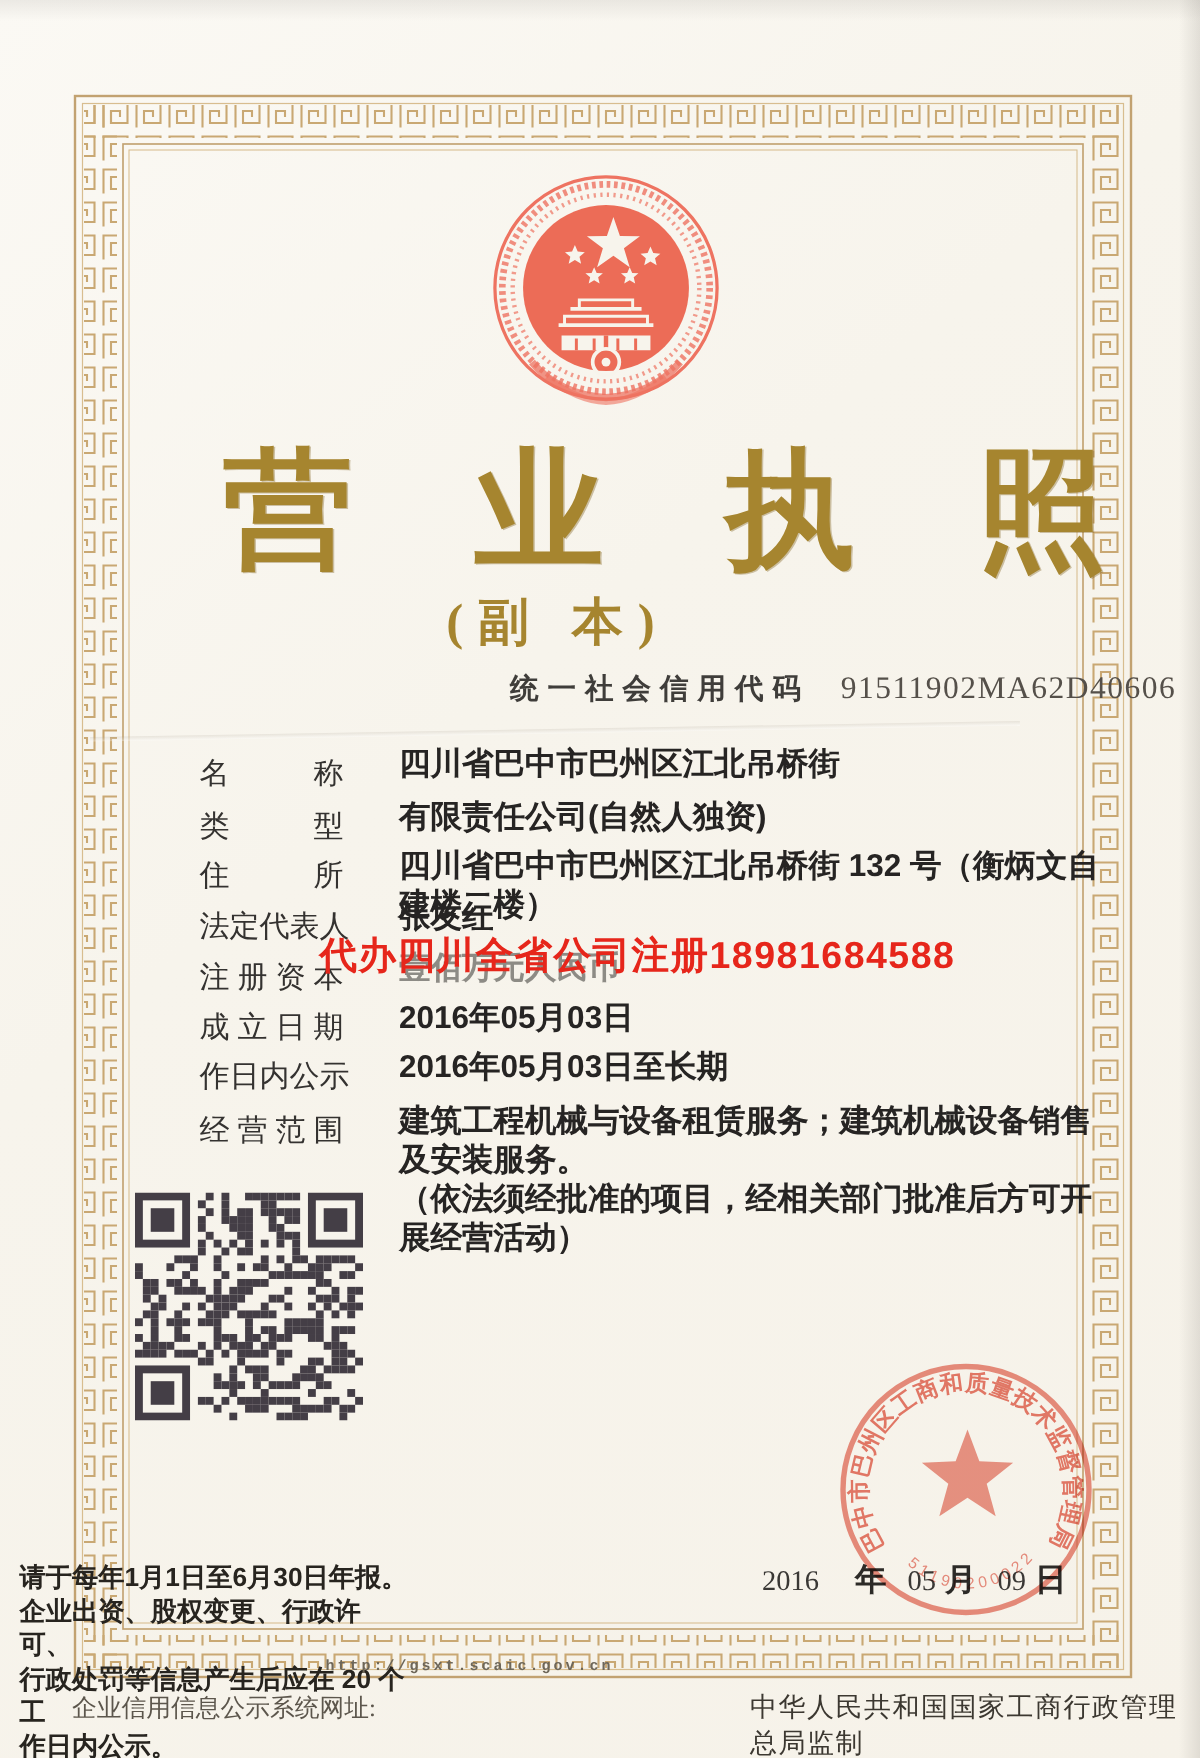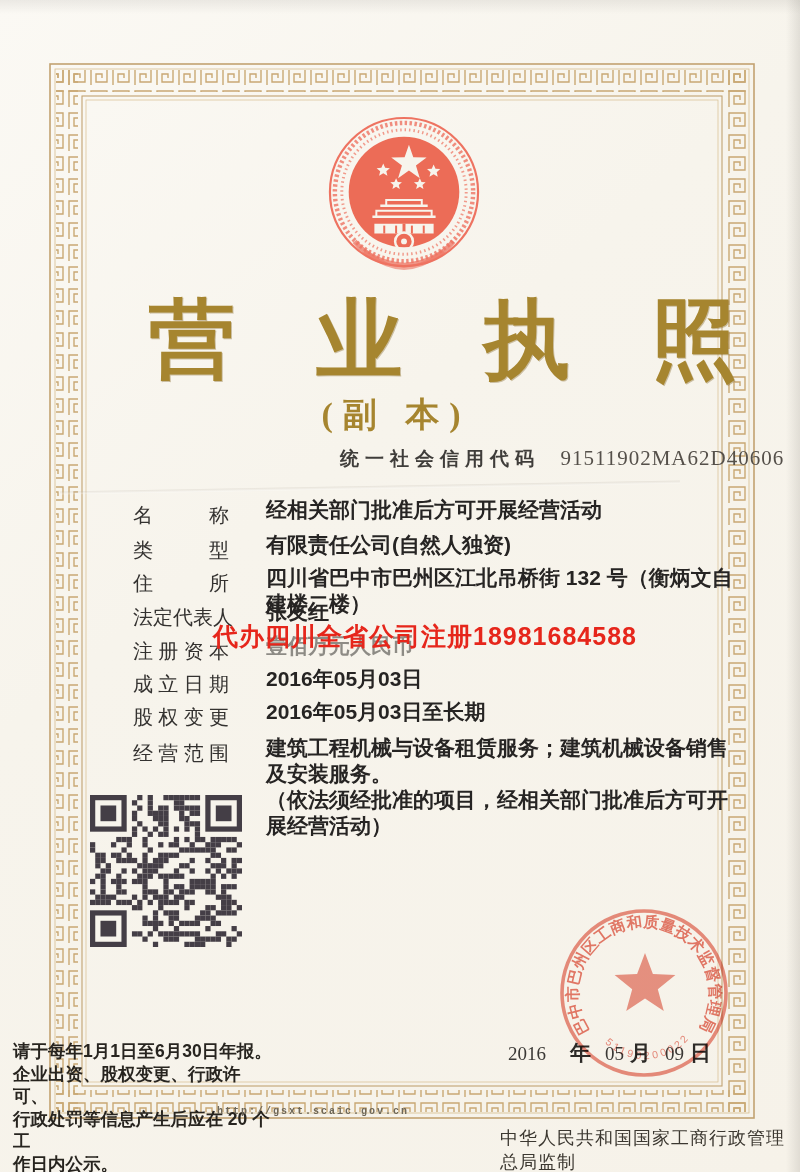--- a/index.html
+++ b/index.html
@@ -4,21 +4,21 @@
 <style>
   html,body{margin:0;padding:0;}
   body{width:800px;height:1172px;background:#fbfaf6;font-family:"Liberation Sans",sans-serif;overflow:hidden;}
   .page{position:relative;width:800px;height:1172px;background:linear-gradient(140deg,#fbf9f4 0%,#f7f4ec 40%,#f6f2e9 100%);}
   .scan-edge-right{position:absolute;right:0;top:0;width:14px;height:100%;background:linear-gradient(to right,rgba(0,0,0,0),rgba(90,85,80,.14));}
   .scan-edge-top{position:absolute;left:0;top:0;width:100%;height:14px;background:linear-gradient(to bottom,rgba(120,115,110,.12),rgba(0,0,0,0));}
   .crease{position:absolute;left:60px;top:486px;width:620px;height:3px;background:linear-gradient(to bottom,rgba(160,150,135,.18),rgba(255,255,255,.35));transform:rotate(-1deg);}
   .border-frame{position:absolute;left:0;top:0;}
   .emblem{position:absolute;left:325px;top:114px;width:158px;height:160px;}
   .cert-title{position:absolute;left:0;top:282px;width:800px;text-align:center;font-size:86px;font-weight:bold;color:#a6852f;letter-spacing:30px;text-indent:30px;font-family:"Liberation Serif",serif;text-shadow:1px 1px 0 rgba(120,90,20,.35);padding-left:43px;}
-  .cert-subtitle{position:absolute;left:0;top:392px;width:744px;text-align:center;font-size:34px;color:#a6852f;letter-spacing:10px;font-family:"Liberation Serif",serif;font-weight:600;padding-left:24px;}
+  .cert-subtitle{position:absolute;left:0;top:392px;width:744px;text-align:center;font-size:34px;color:#a6852f;letter-spacing:10px;font-family:"Liberation Serif",serif;font-weight:600;}
   .credit-line{position:absolute;left:340px;top:446px;white-space:nowrap;}
   .credit-label{font-size:19px;color:#3f3d3a;letter-spacing:6px;font-weight:600;}
   .credit-code{font-size:21px;color:#55504a;font-family:"Liberation Serif",serif;letter-spacing:1px;margin-left:16px;}
   .row{position:absolute;left:133px;white-space:nowrap;}
   .flabel{display:inline-block;vertical-align:top;width:96px;font-size:20px;color:#343230;text-align:justify;text-align-last:justify;font-family:"Liberation Serif",serif;}
   .fvalue{display:inline-block;vertical-align:top;margin-left:37px;font-size:21px;color:#262423;font-weight:600;position:relative;top:-5px;max-width:480px;white-space:normal;line-height:26px;}
   .fvalue.obscured{color:rgba(55,52,50,.55);}
   .scope2{display:block;font-weight:600;}
   .watermark{position:absolute;left:213px;top:620px;font-size:25px;font-weight:bold;color:#e6261b;white-space:nowrap;letter-spacing:1px;z-index:5;}
   .qr{position:absolute;left:90px;top:795px;width:152px;height:152px;}
@@ -98,39 +98,39 @@
 
   <div class="cert-title">营 业 执 照</div>
   <div class="cert-subtitle">(副  本)</div>
 
   <div class="credit-line">
     <span class="credit-label">统一社会信用代码</span>
     <span class="credit-code">91511902MA62D40606</span>
   </div>
 
   <div class="row" style="top:502px">
-    <span class="flabel">名称</span><span class="fvalue">经相关部门批准后方可开展经营活动</span>
+    <span class="flabel">名称</span><span class="fvalue">四川省巴中市巴州区江北吊桥街</span>
   </div>
   <div class="row" style="top:537px">
     <span class="flabel">类型</span><span class="fvalue">有限责任公司(自然人独资)</span>
   </div>
   <div class="row" style="top:570px">
     <span class="flabel">住所</span><span class="fvalue">四川省巴中市巴州区江北吊桥街 132 号（衡炳文自建楼二楼）</span>
   </div>
   <div class="row" style="top:604px">
     <span class="flabel">法定代表人</span><span class="fvalue">张友红</span>
   </div>
   <div class="row" style="top:638px">
     <span class="flabel">注册资本</span><span class="fvalue obscured">壹佰万元人民币</span>
   </div>
   <div class="row" style="top:671px">
     <span class="flabel">成立日期</span><span class="fvalue">2016年05月03日</span>
   </div>
   <div class="row" style="top:704px">
-    <span class="flabel">股权变更</span><span class="fvalue">2016年05月03日至长期</span>
+    <span class="flabel">作日内公示</span><span class="fvalue">2016年05月03日至长期</span>
   </div>
   <div class="row" style="top:740px">
     <span class="flabel">经营范围</span><span class="fvalue"><span>建筑工程机械与设备租赁服务；建筑机械设备销售及安装服务。</span><span class="scope2">（依法须经批准的项目，经相关部门批准后方可开展经营活动）</span></span>
   </div>
 
   <div class="watermark">代办四川全省公司注册18981684588</div>
 
   <svg class="qr" id="qr" viewBox="0 0 152 152">
       <rect x="47.17" y="0.00" width="5.24" height="5.24" fill="#443e46"></rect>
       <rect x="57.66" y="0.00" width="5.24" height="5.24" fill="#443e46"></rect>
@@ -471,19 +471,20 @@
       </text>
     </g>
   </svg>
 
   <div class="notice">
     <div>请于每年1月1日至6月30日年报。</div>
     <div>企业出资、股权变更、行政许可、</div>
     <div>行政处罚等信息产生后应在 20 个工</div>
     <div>作日内公示。</div>
   </div>
+  <div class="site-label">企业信用信息公示系统网址:</div>
   <div class="site-url">http://gsxt.scaic.gov.cn</div>
   <div class="issuer">中华人民共和国国家工商行政管理总局监制</div>
 
   <div class="crease"></div>
   <div class="scan-edge-right"></div>
   <div class="scan-edge-top"></div>
 </div>
 
 </body></html>

